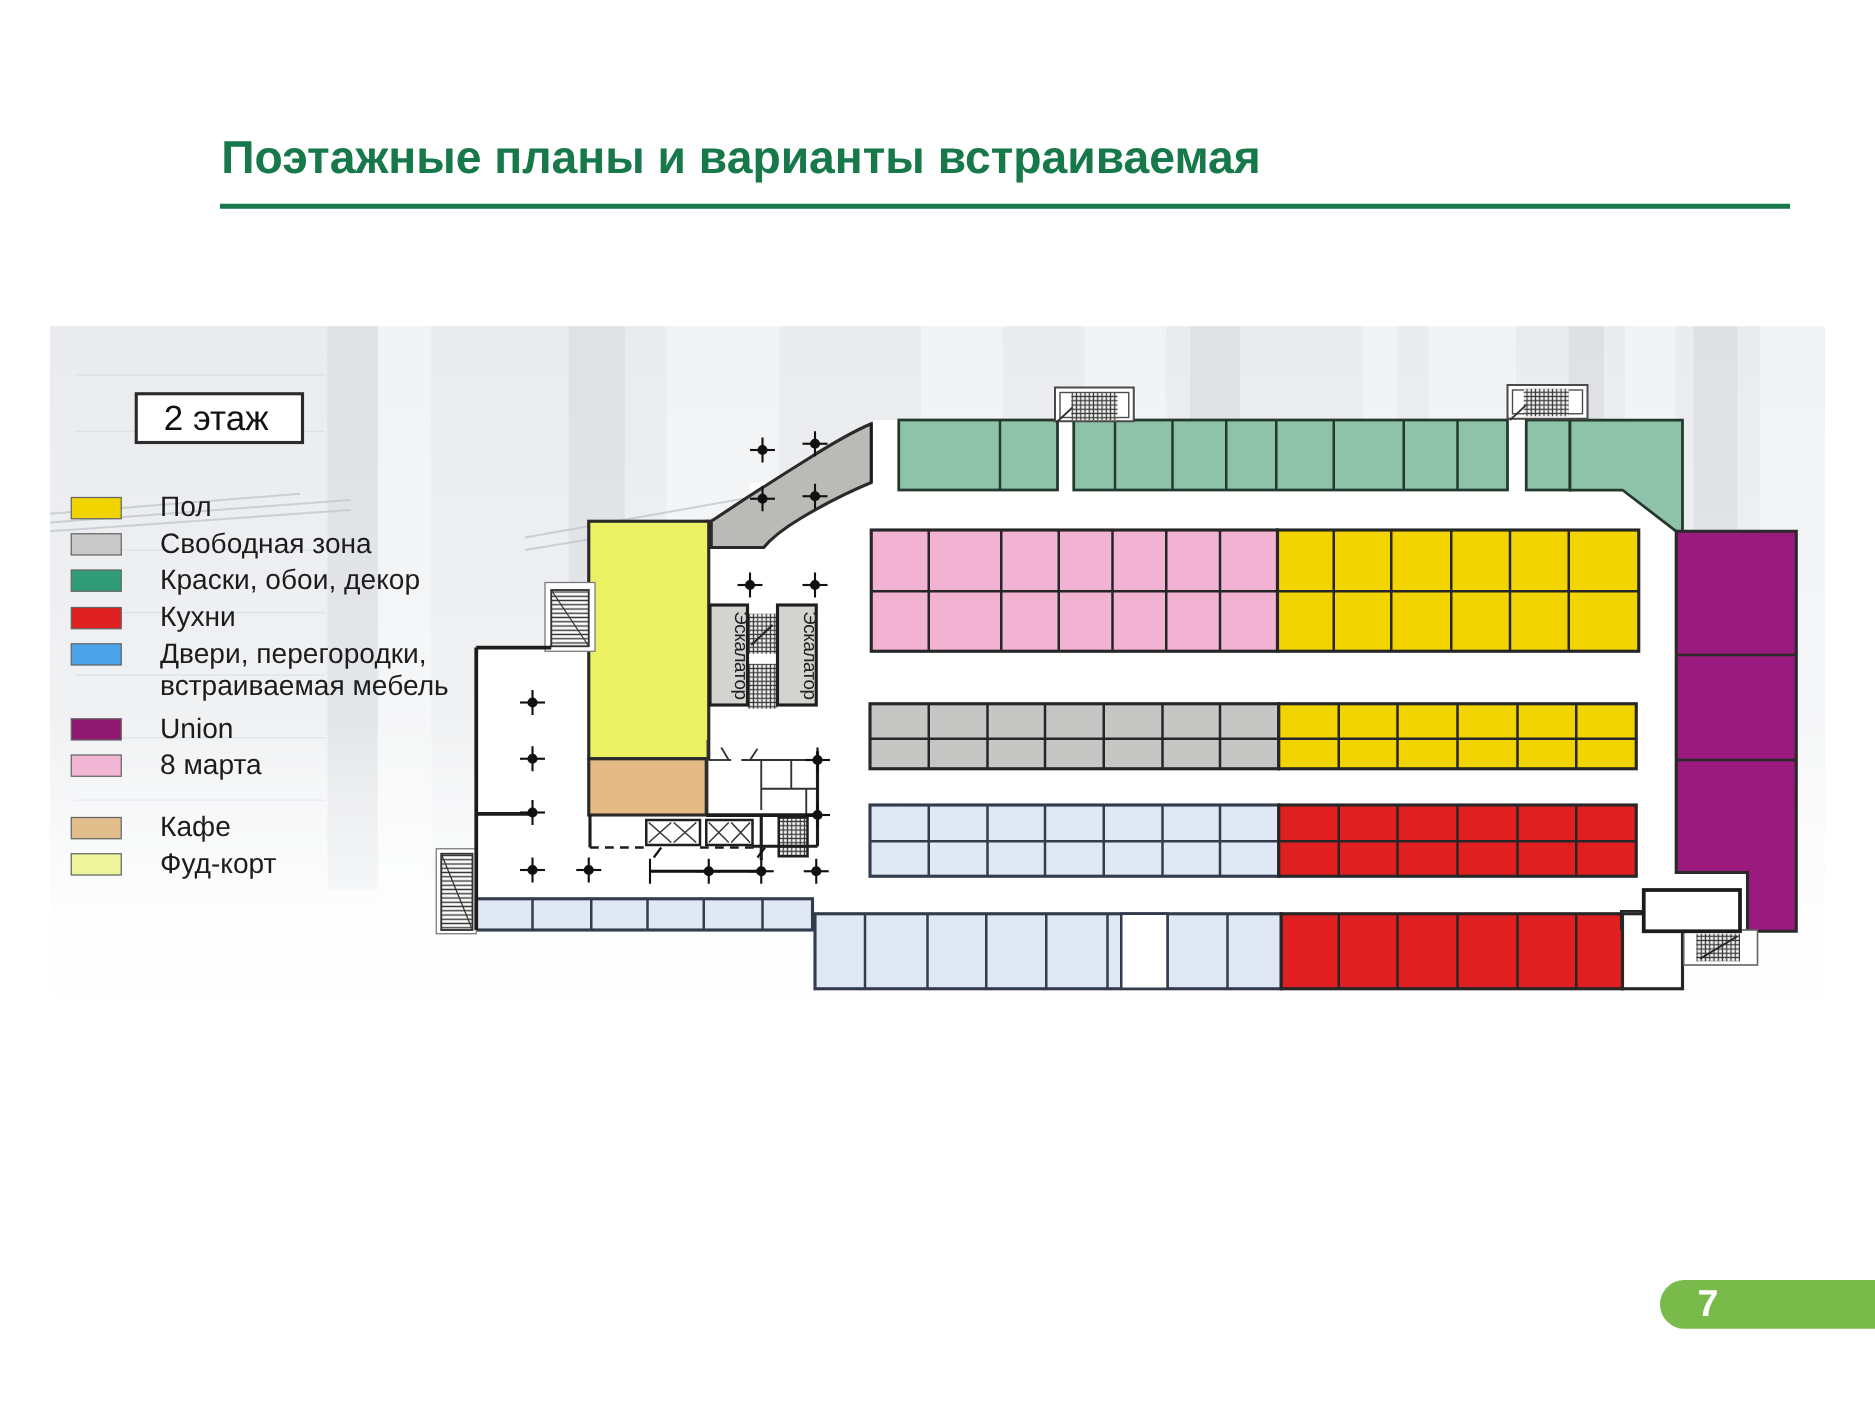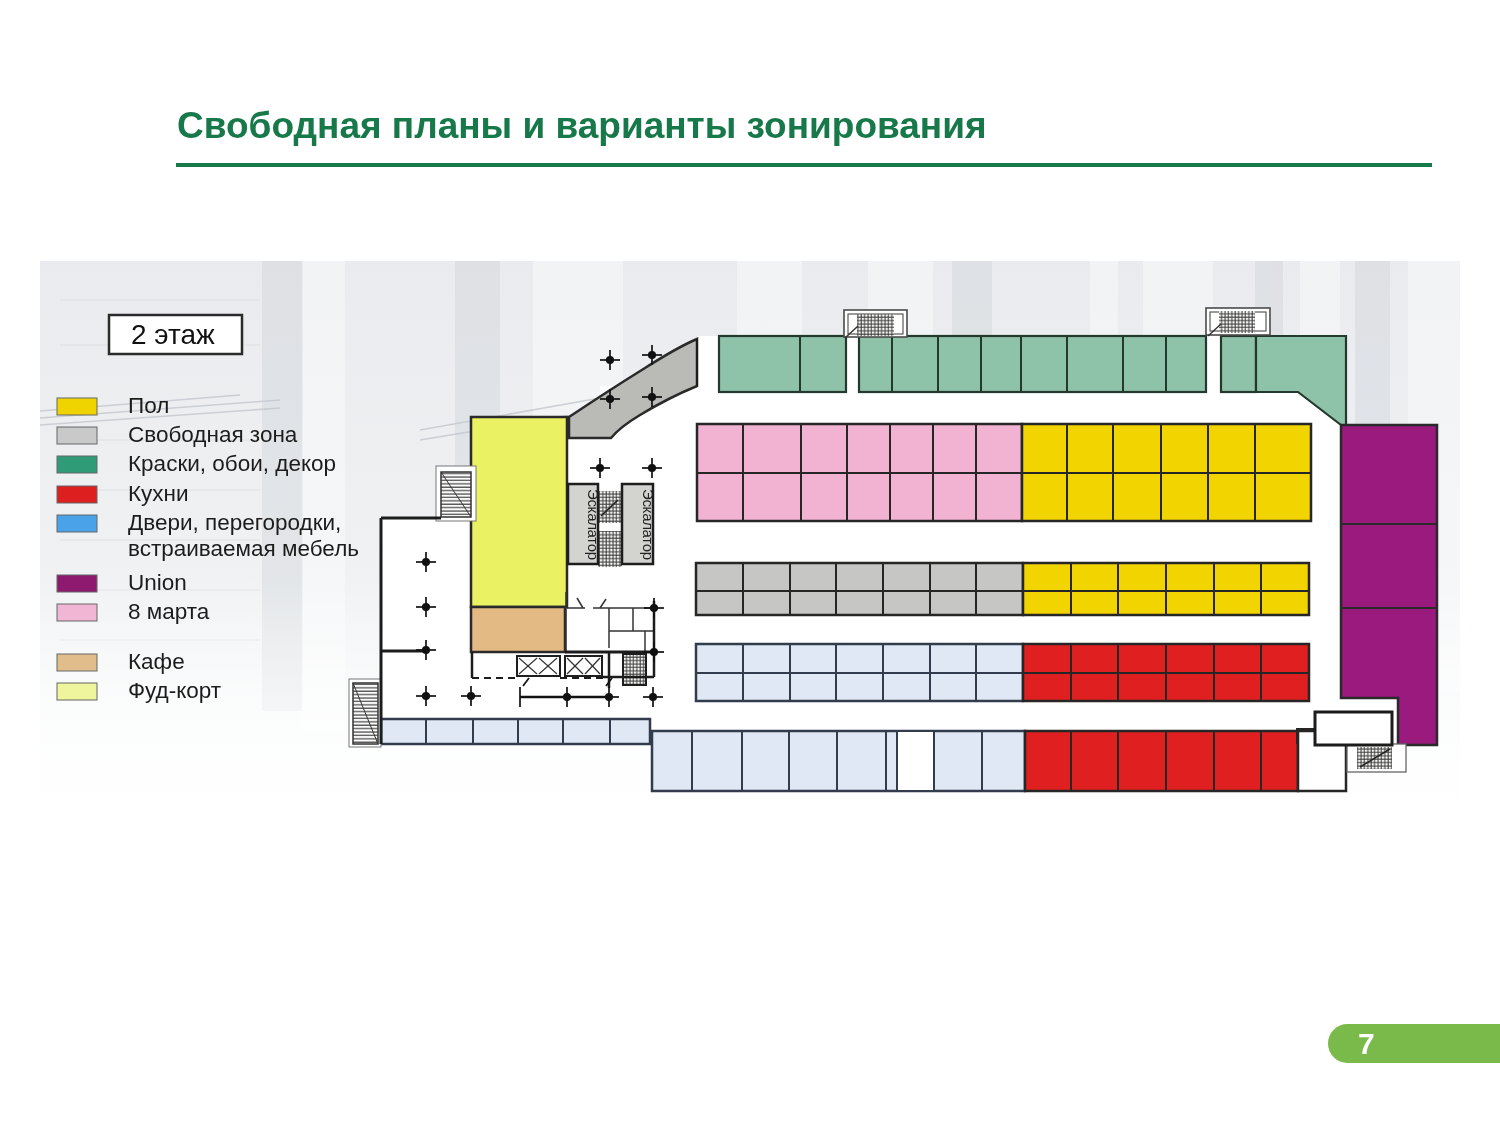--- a/index.html
+++ b/index.html
@@ -5,21 +5,21 @@
   html,body{margin:0;padding:0;background:#ffffff;width:1500px;height:1125px;overflow:hidden;}
   body{font-family:"Liberation Sans", sans-serif;position:relative;}
   .title{position:absolute;left:177px;top:105px;font-size:37px;font-weight:bold;color:#17784a;letter-spacing:0;}
   .rule{position:absolute;left:176px;top:163px;width:1256px;height:4px;background:#17784a;}
   .pagenum{position:absolute;left:1328px;top:1024px;width:172px;height:39px;background:#79ba4a;border-radius:20px 0 0 20px;color:#ffffff;font-weight:bold;font-size:30px;line-height:39px;padding-left:0;}
   .pagenum span{margin-left:30px;}
 </style>
 </head>
 <body>
 
-<div class="title">Свободная планы и варианты зонирования</div>
+<div class="title">Поэтажные планы и варианты встраиваемая</div>
 
 <div class="rule"></div>
 
 <div class="pagenum"><span>7</span></div>
 
 <svg width="1500" height="1125" viewBox="0 0 1500 1125" style="position:absolute;left:0;top:0;" xmlns="http://www.w3.org/2000/svg">
 <defs>
   <linearGradient id="bgGrad" x1="0" y1="0" x2="0" y2="1">
     <stop offset="0" stop-color="#e9ebee"></stop>
     <stop offset="0.55" stop-color="#eff1f3"></stop>

